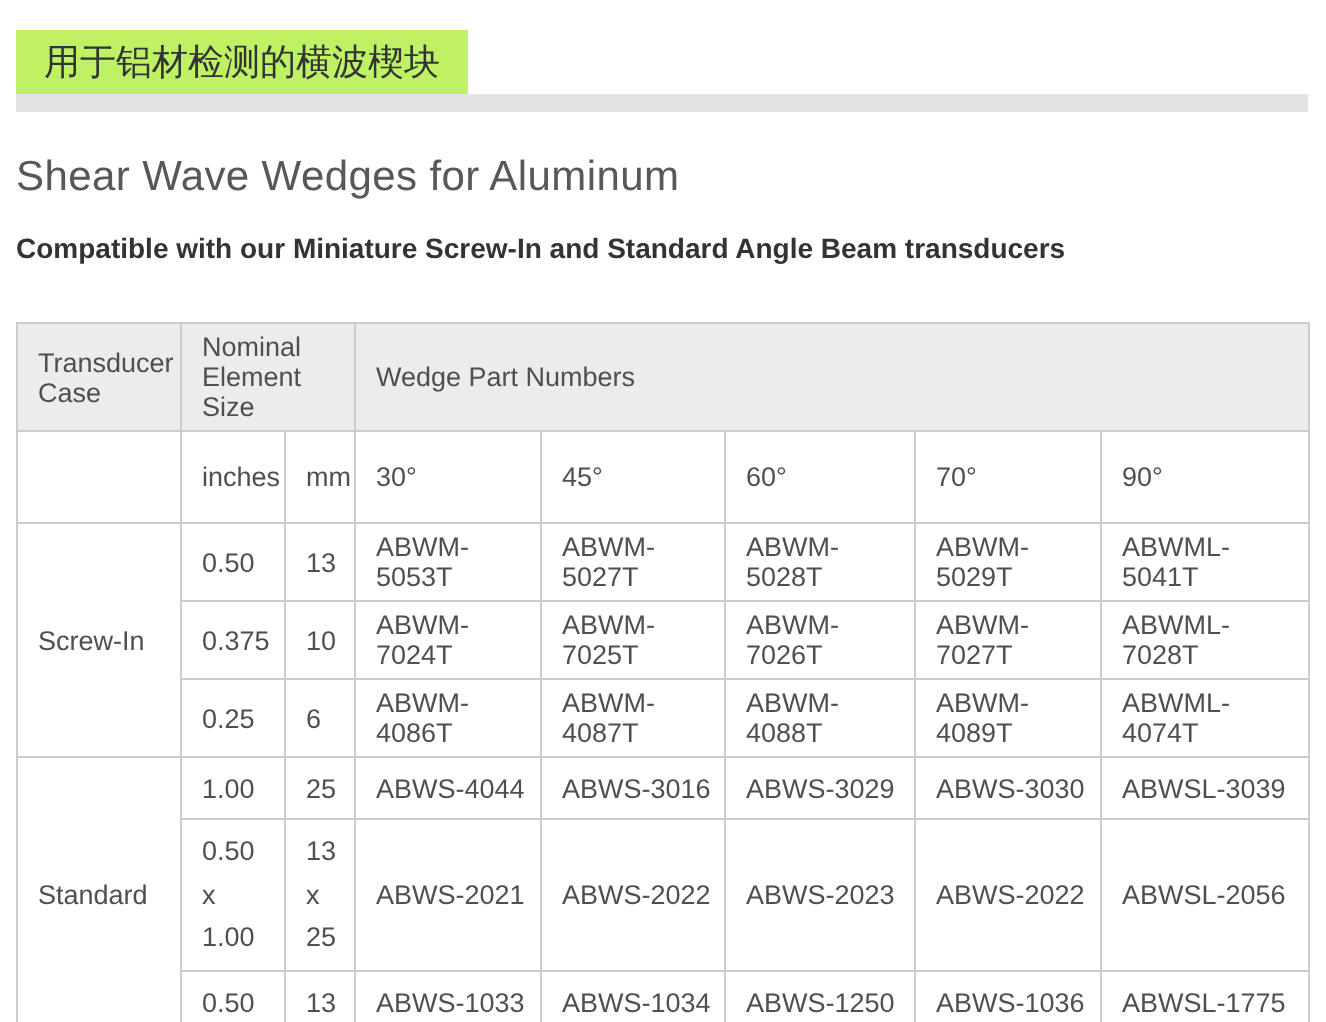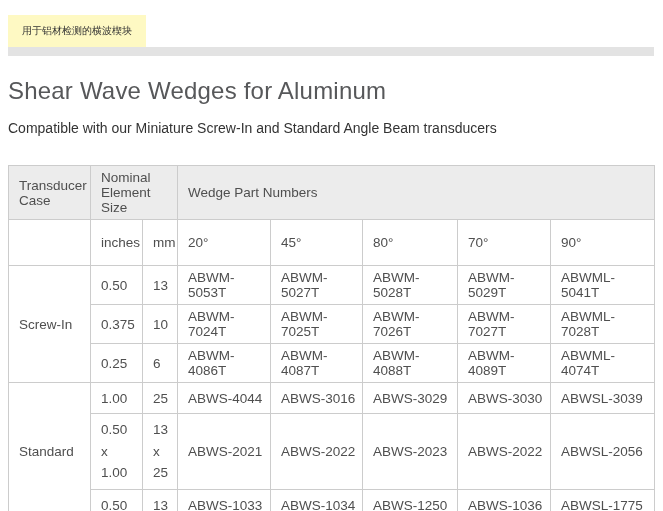--- a/index.html
+++ b/index.html
@@ -3,42 +3,42 @@
 <meta charset="utf-8">
 <style>
   * { box-sizing: border-box; margin: 0; padding: 0; }
   html, body { width: 663px; height: 511px; background: #ffffff; overflow: hidden; }
   body { font-family: "Liberation Sans", "DejaVu Sans", sans-serif; }
 
   
   .tabbar { margin: 15px 0 0 8px; width: 646px; }
   .tab {
     display: inline-block;
-    background: #fef9c3;
+    background: #bef264;
     color: #333333;
-    font-size: 10px;
+    font-size: 18px;
     line-height: 14px;
     padding: 9px 14px;
     cursor: pointer;
     vertical-align: bottom;
   }
   .strip { width: 646px; height: 9px; background: #e3e3e3; }
 
   
   .page-title {
     margin: 21px 0 0 8px;
-    font-size: 24px;
+    font-size: 21px;
     font-weight: 400;
     color: #57585a;
     letter-spacing: 0.2px;
   }
   .page-subtitle {
     margin: 15px 0 0 8px;
     font-size: 14px;
-    font-weight: 400;
+    font-weight: 700;
     color: #333333;
   }
 
   
   table.wedge-table {
     margin: 29px 0 16px 8px;
     border-collapse: collapse;
     table-layout: fixed;
     width: 646px;
   }
@@ -83,23 +83,23 @@
   <tbody>
       <tr class="hdr1">
     <th>Transducer Case</th>
     <th colspan="2">Nominal Element Size</th>
     <th colspan="5">Wedge Part Numbers</th>
   </tr>
   <tr class="hdr2">
     <td></td>
     <td>inches</td>
     <td>mm</td>
-    <td>20°</td>
+    <td>30°</td>
     <td>45°</td>
-    <td>80°</td>
+    <td>60°</td>
     <td>70°</td>
     <td>90°</td>
   </tr>
 
   <tr class="row">
     <td rowspan="3">Screw-In</td>
     <td>0.50</td>
     <td>13</td>
     <td>ABWM-5053T</td>
     <td>ABWM-5027T</td>

